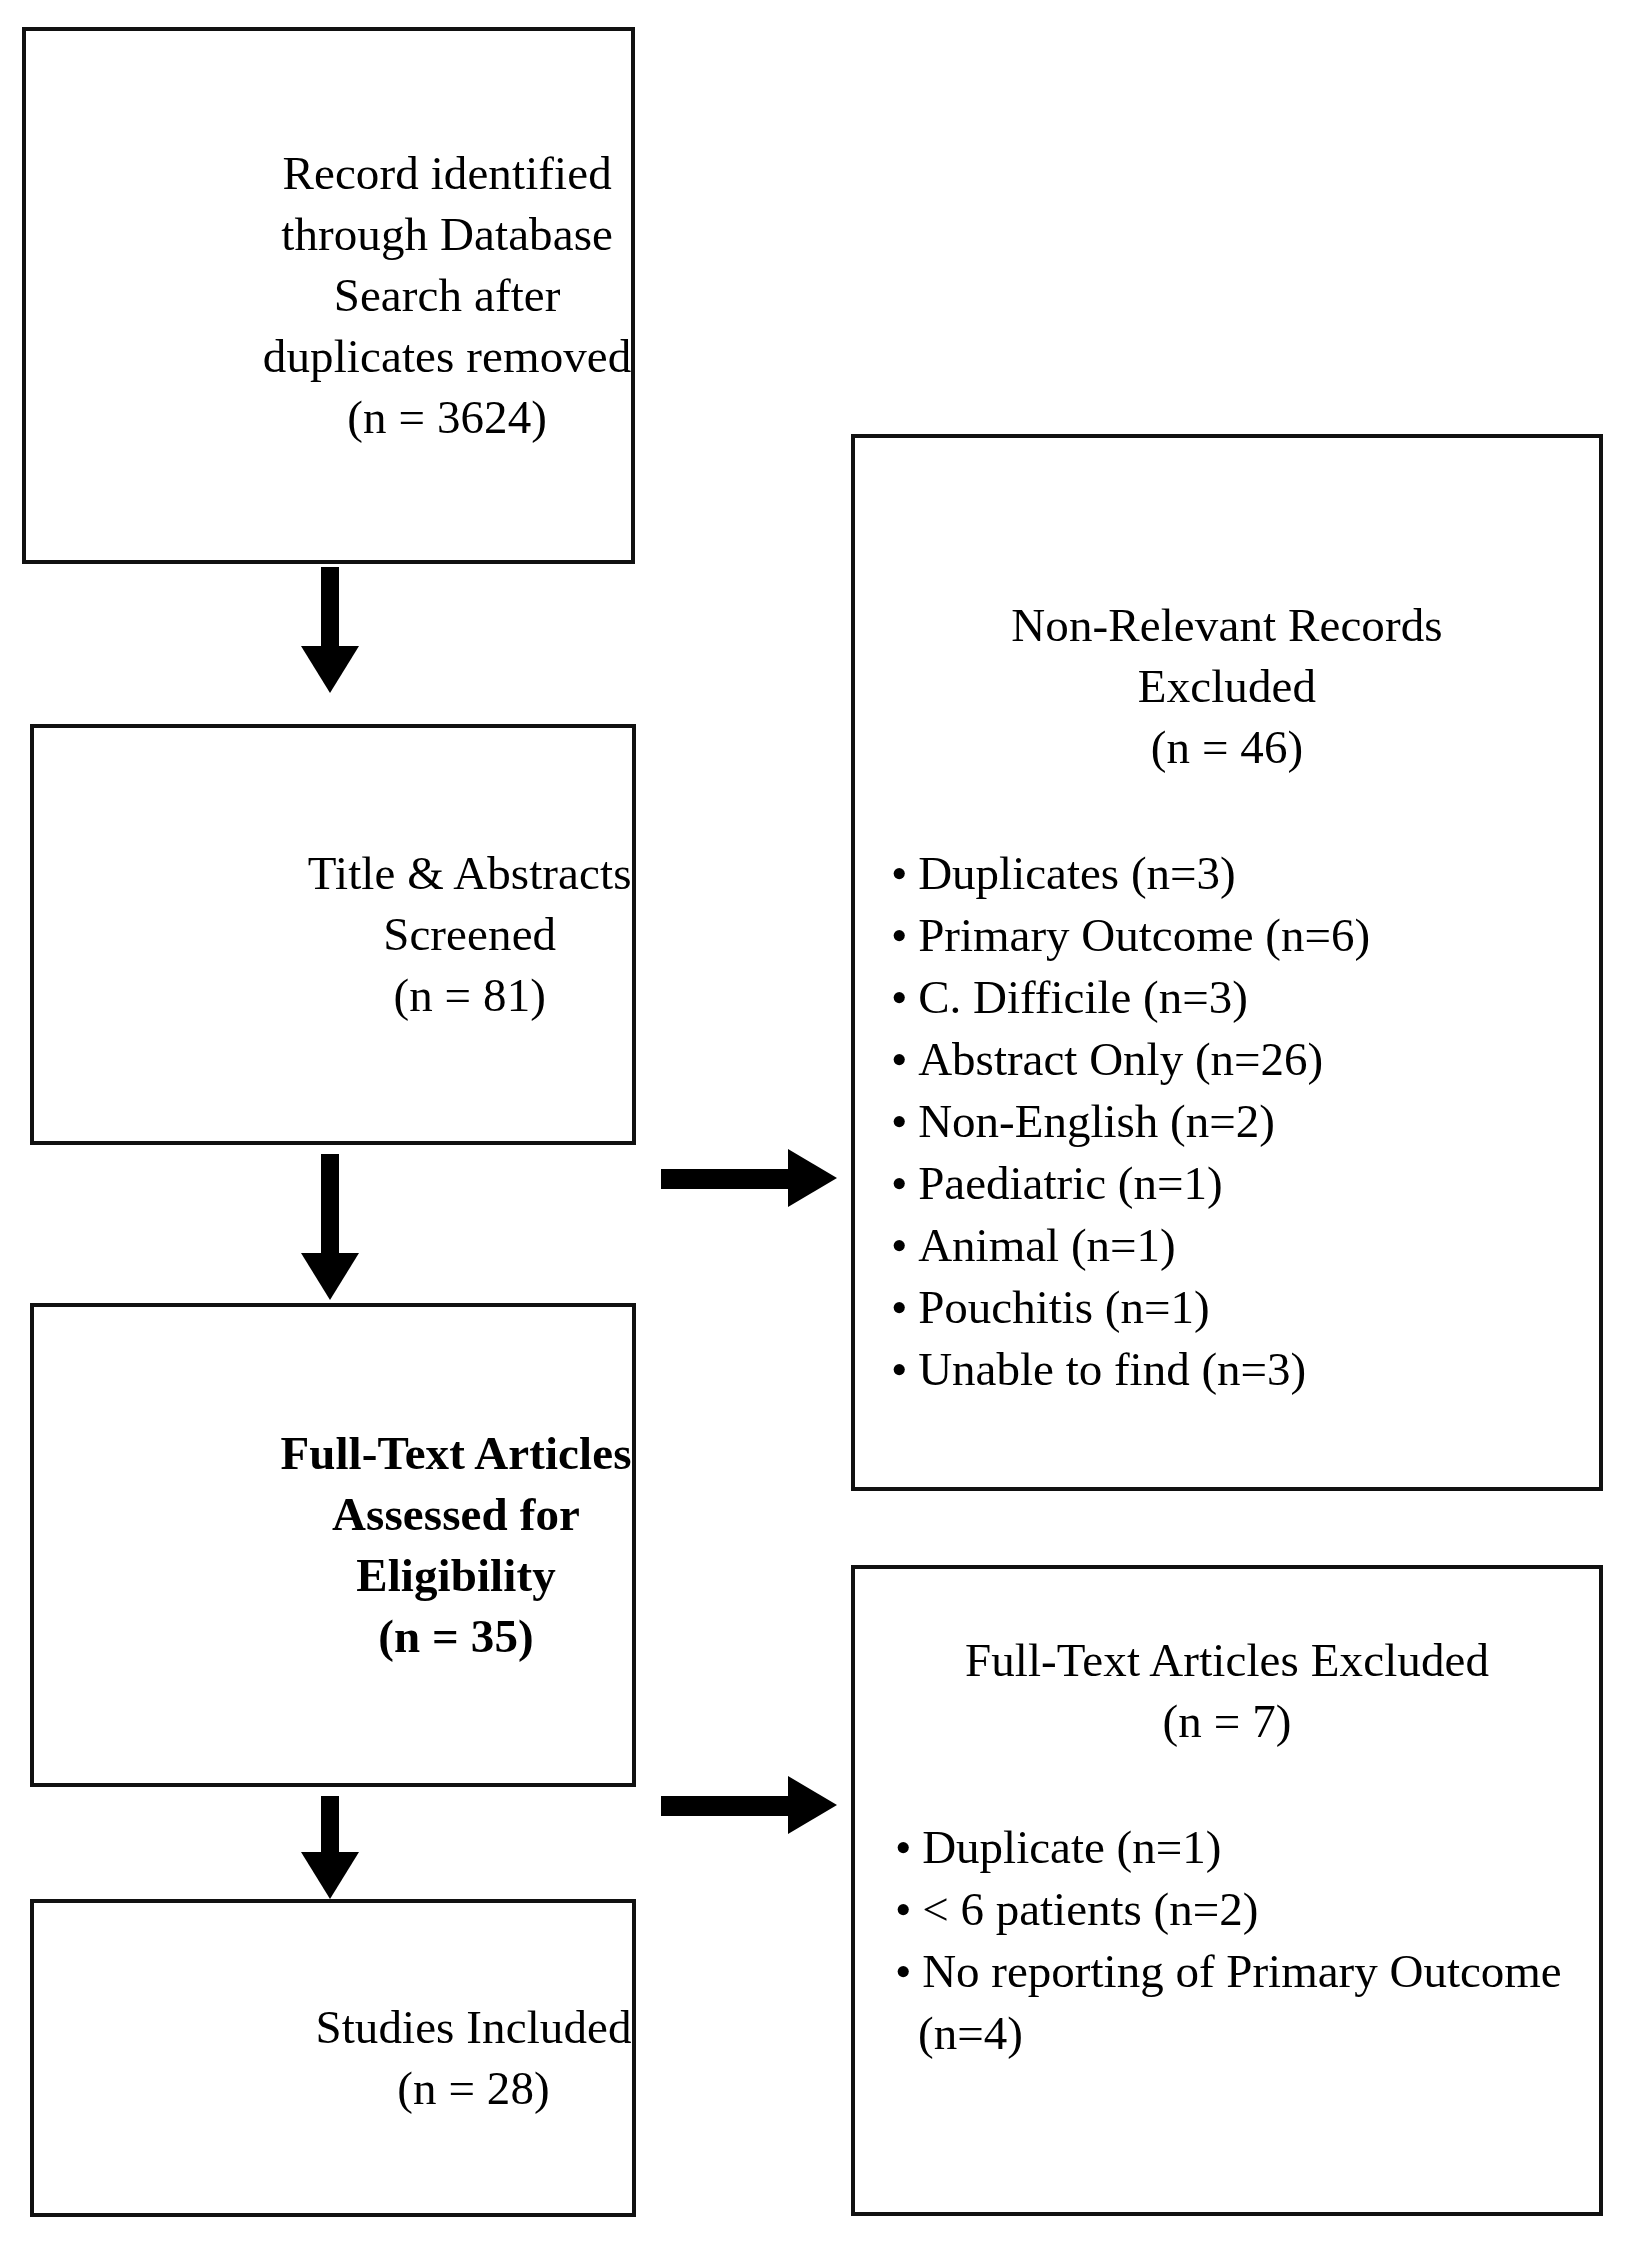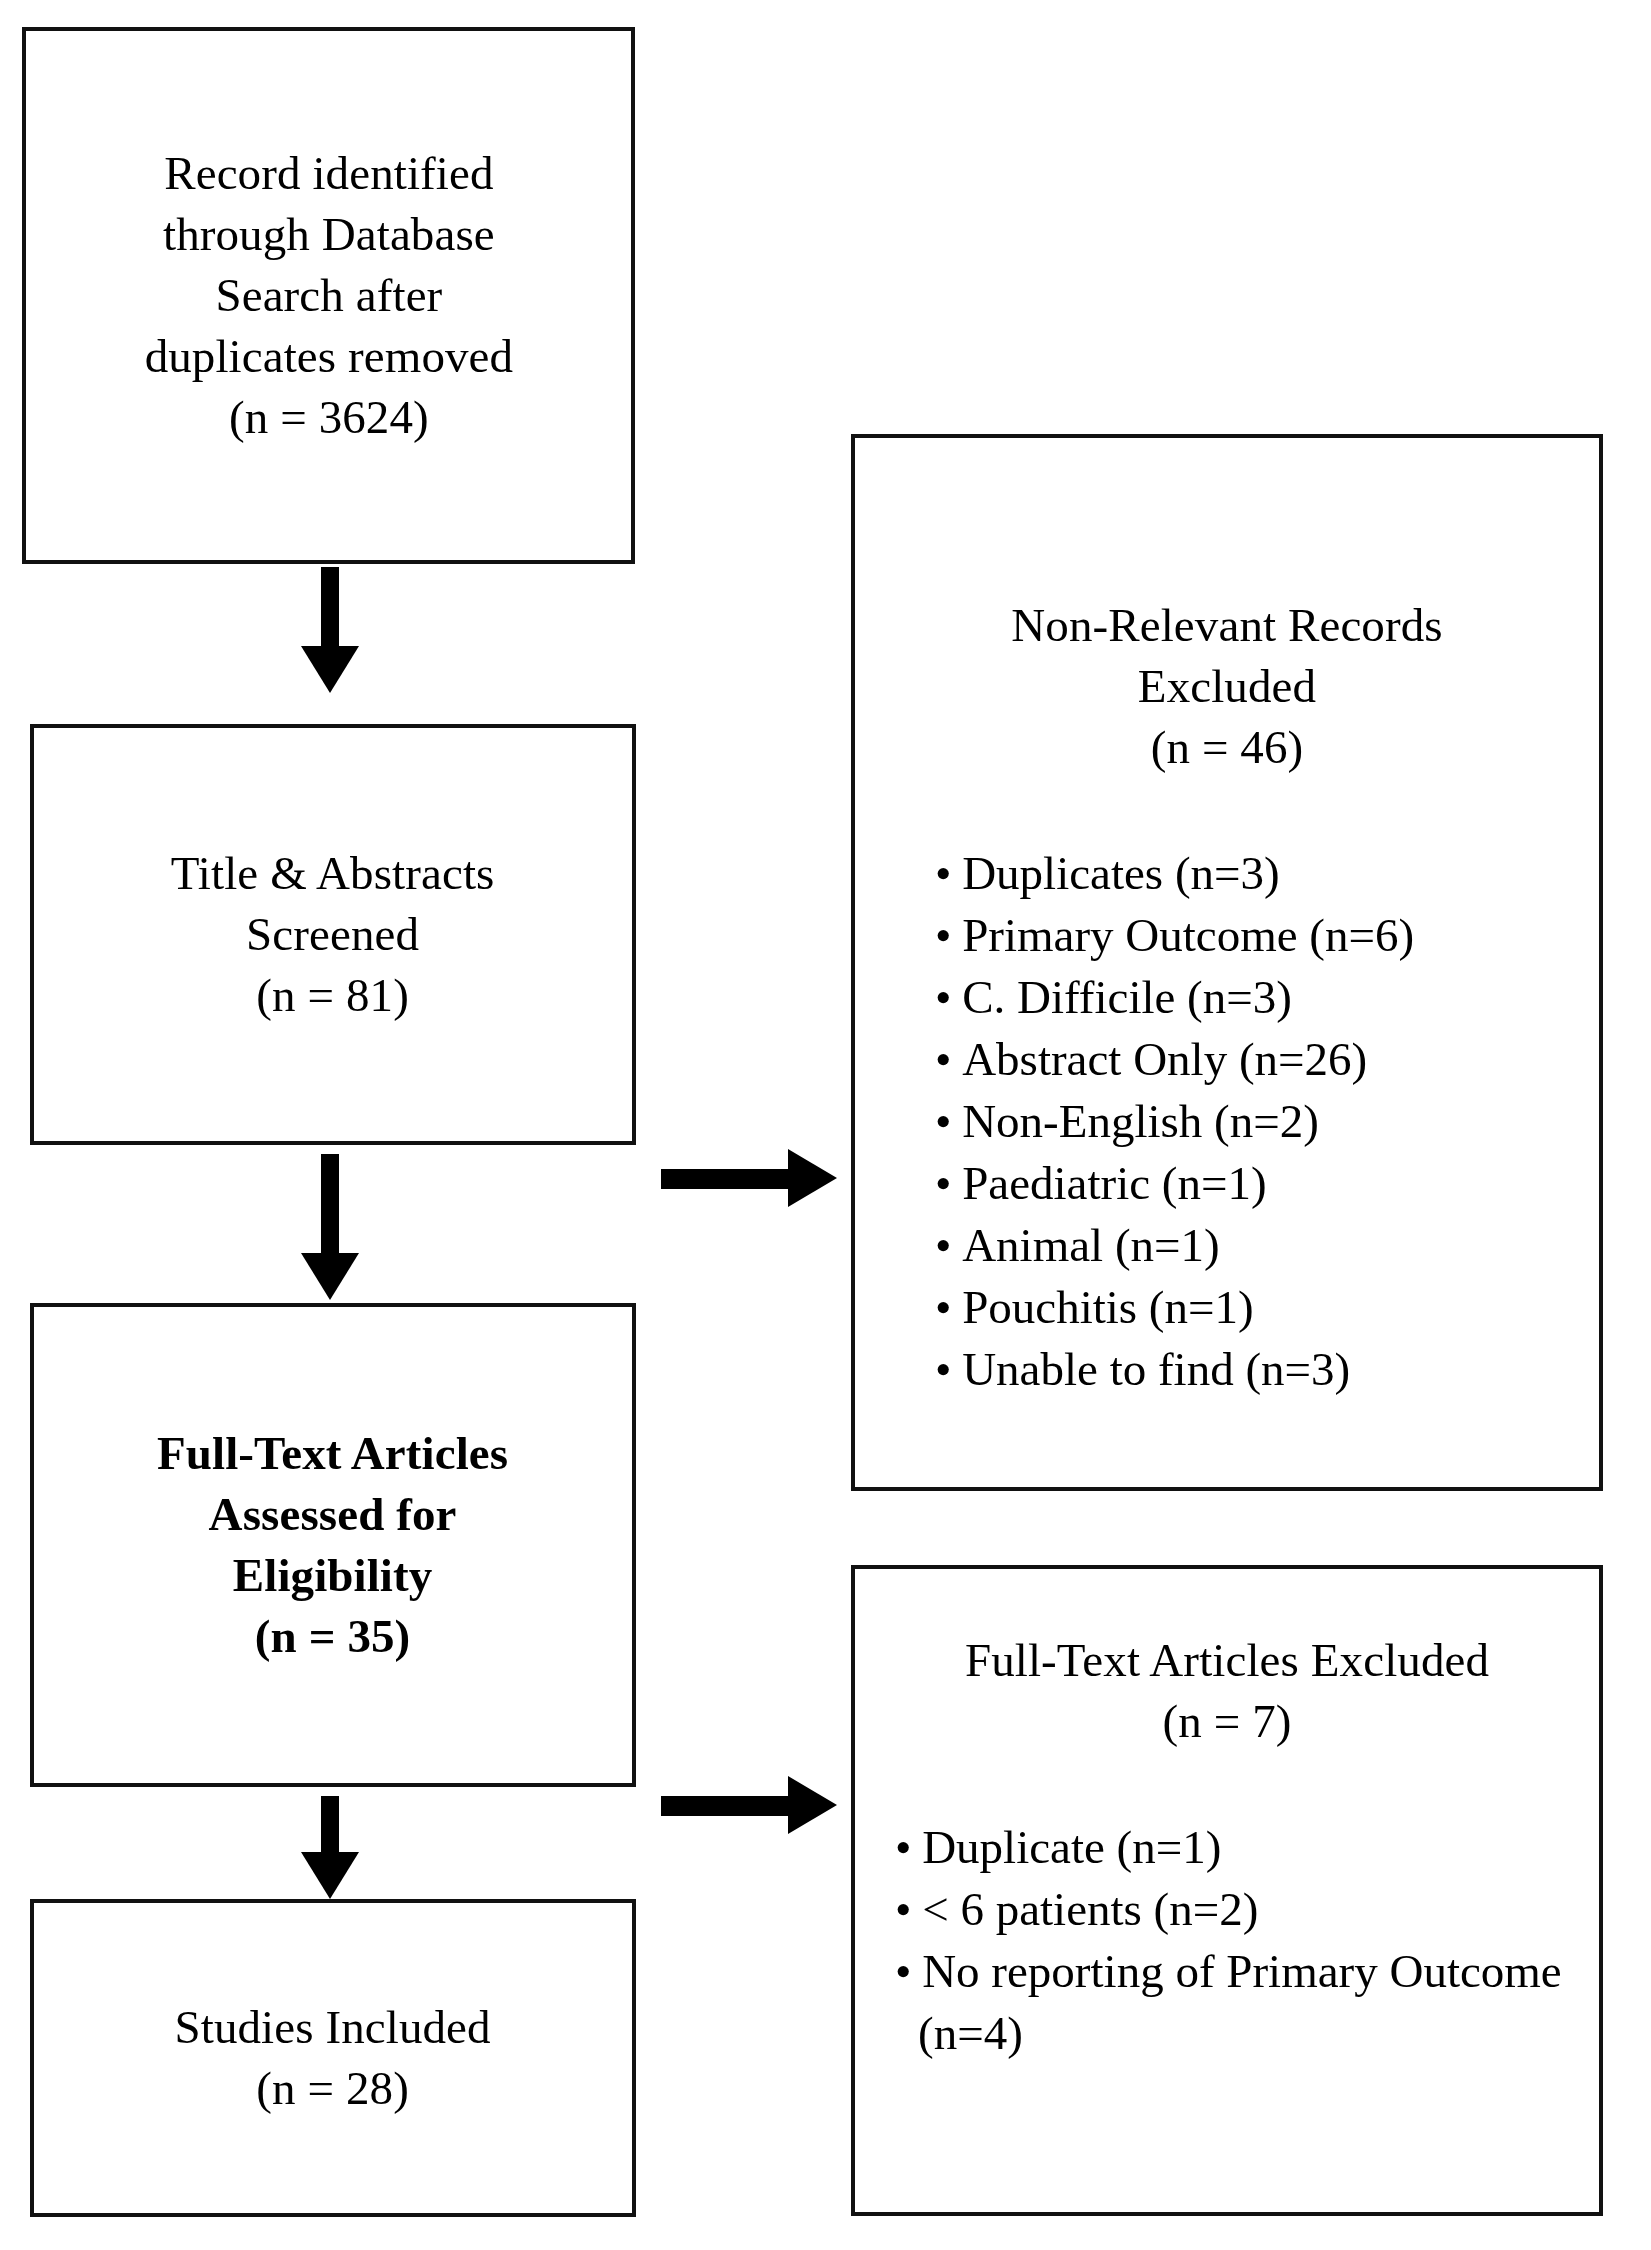--- a/index.html
+++ b/index.html
@@ -17,21 +17,21 @@
     overflow: hidden;
   }
   .flow-box {
     position: absolute;
     box-sizing: border-box;
     border: 4.5px solid #111111;
     background: #ffffff;
     display: flex;
     flex-direction: column;
     justify-content: center;
-    align-items: center;
+    align-items: flex-end;
   }
   .box-title {
     text-align: center;
     font-size: 47px;
     line-height: 1.30;
     white-space: pre-line;
     letter-spacing: 0.1px;
   }
   .bullet-list {
     margin: 0;
@@ -67,21 +67,21 @@
     justify-content: center;
     align-items: center;
   }
   #box-fulltext-excluded {
     left: 851px; top: 1565px; width: 752px; height: 651px;
     justify-content: flex-start;
     align-items: center;
   }
   #box-nonrelevant .box-title { margin-top: 70px; }
   #box-fulltext-excluded .box-title { margin-top: 61px; }
-  #box-nonrelevant .bullet-list { margin-top: 63px; padding-left: 80px; }
+  #box-nonrelevant .bullet-list { margin-top: 63px; padding-left: 36px; }
   #box-fulltext-excluded .bullet-list { margin-top: 64px; padding-left: 40px; }
 
   
   .arrow-v {
     position: absolute;
     width: 0; height: 0;
   }
   .arrow-v .shaft {
     position: absolute;
     left: 0;

